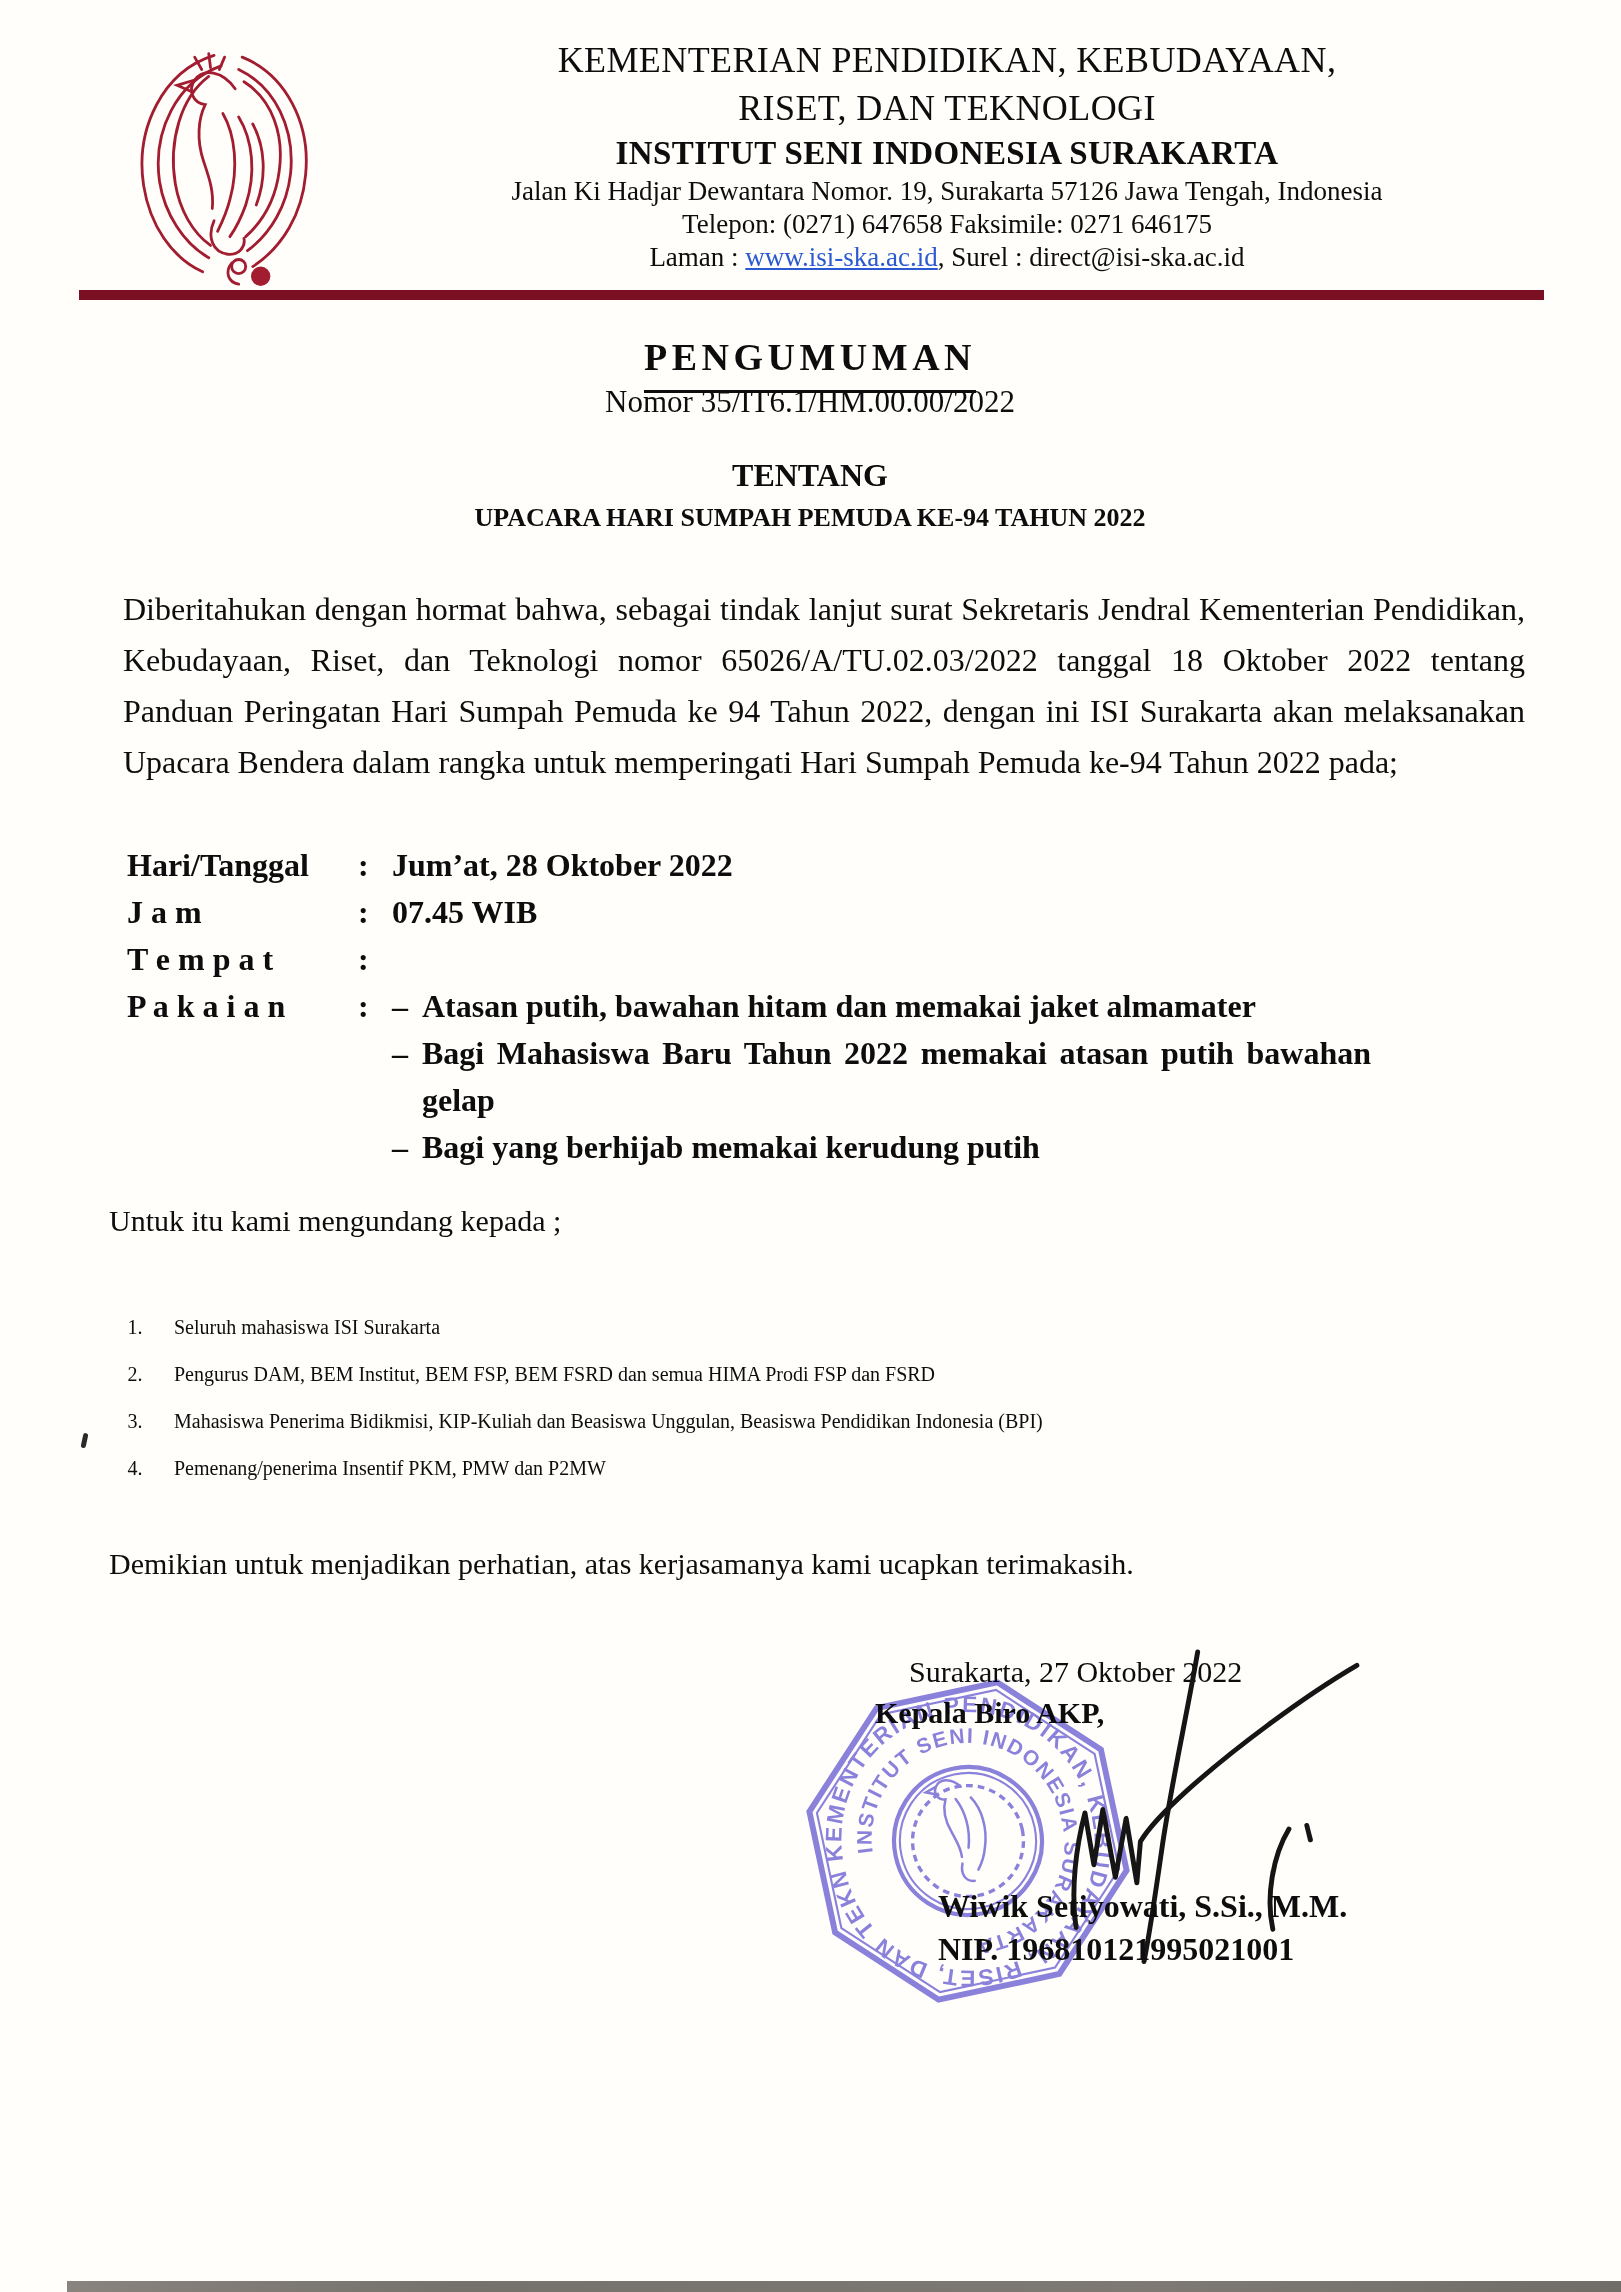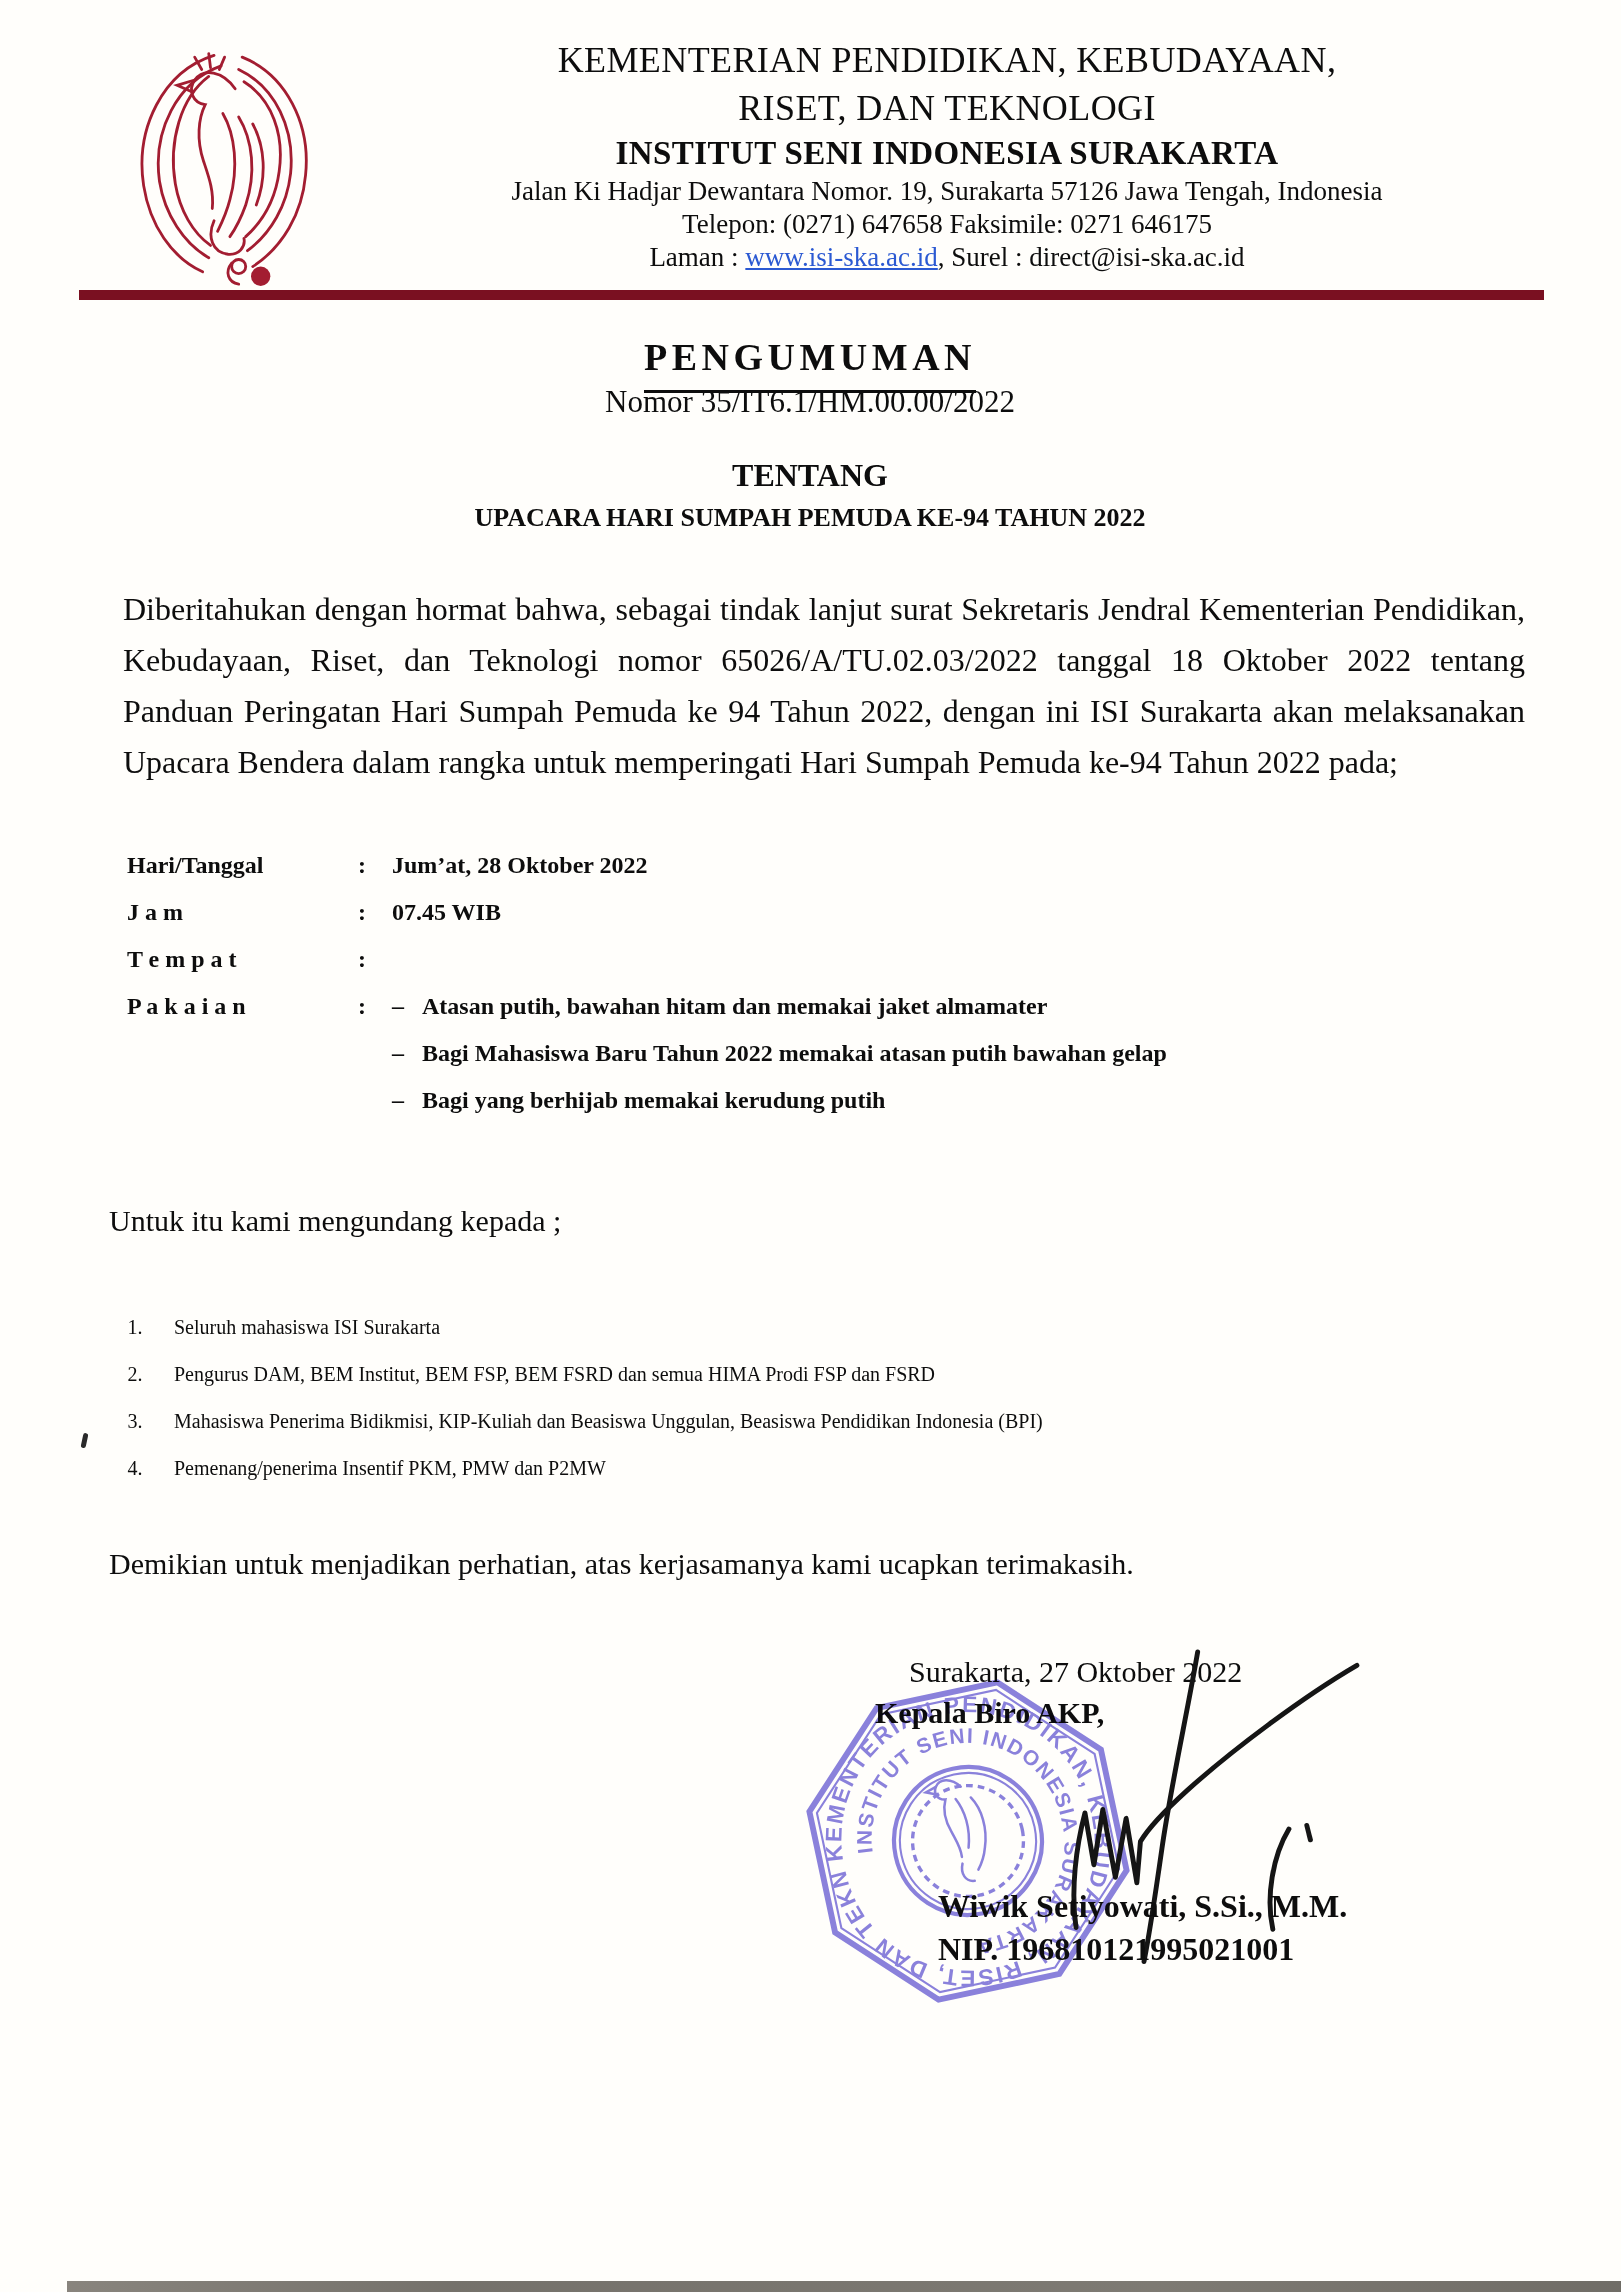--- a/index.html
+++ b/index.html
@@ -21,21 +21,21 @@
   
   .title-block { position:absolute; left:107px; top:335px; width:1406px; text-align:center; }
   .announce { font-size:38px; font-weight:700; letter-spacing:4.5px; line-height:45px; }
   .announce span { border-bottom:3.6px solid #0d0d0d; padding-bottom:12px; }
   .nomor   { font-size:31px; line-height:43px; }
   .tentang { font-size:32px; font-weight:700; margin-top:32px; line-height:41px; }
   .subject { font-size:26px; font-weight:700; line-height:43px; }
   
   .opening { position:absolute; left:123px; top:584px; width:1402px; margin:0;
              font-size:32px; line-height:51px; text-align:justify; }
-  .details { position:absolute; left:127px; top:842px; width:1385px; font-size:24px; font-weight:700; }
+  .details { position:absolute; left:127px; top:842px; width:1385px; font-size:32px; font-weight:700; }
   .drow { display:grid; grid-template-columns:231px 34px 1fr; line-height:47px; align-items:start; }
   .dress-item { display:flex; line-height:47px; }
   .dash { width:30px; flex:0 0 30px; }
   .dress-text { text-align:justify; }
   .dress-text.mid { width:949px; }
   .invite-intro { position:absolute; left:109px; top:1197px; margin:0; font-size:30px; line-height:47px;text-align:right; }
   .invitees { position:absolute; left:109px; top:1291px; width:1402px; margin:13px; padding:0;
               list-style:none; counter-reset:inv; font-size:20px; line-height:47px; }
   .invitees li { position:relative; padding-left:52px; counter-increment:inv; text-align:justify; }
   .invitees li::before { content:counter(inv) "."; position:absolute; left:5.4px; }

